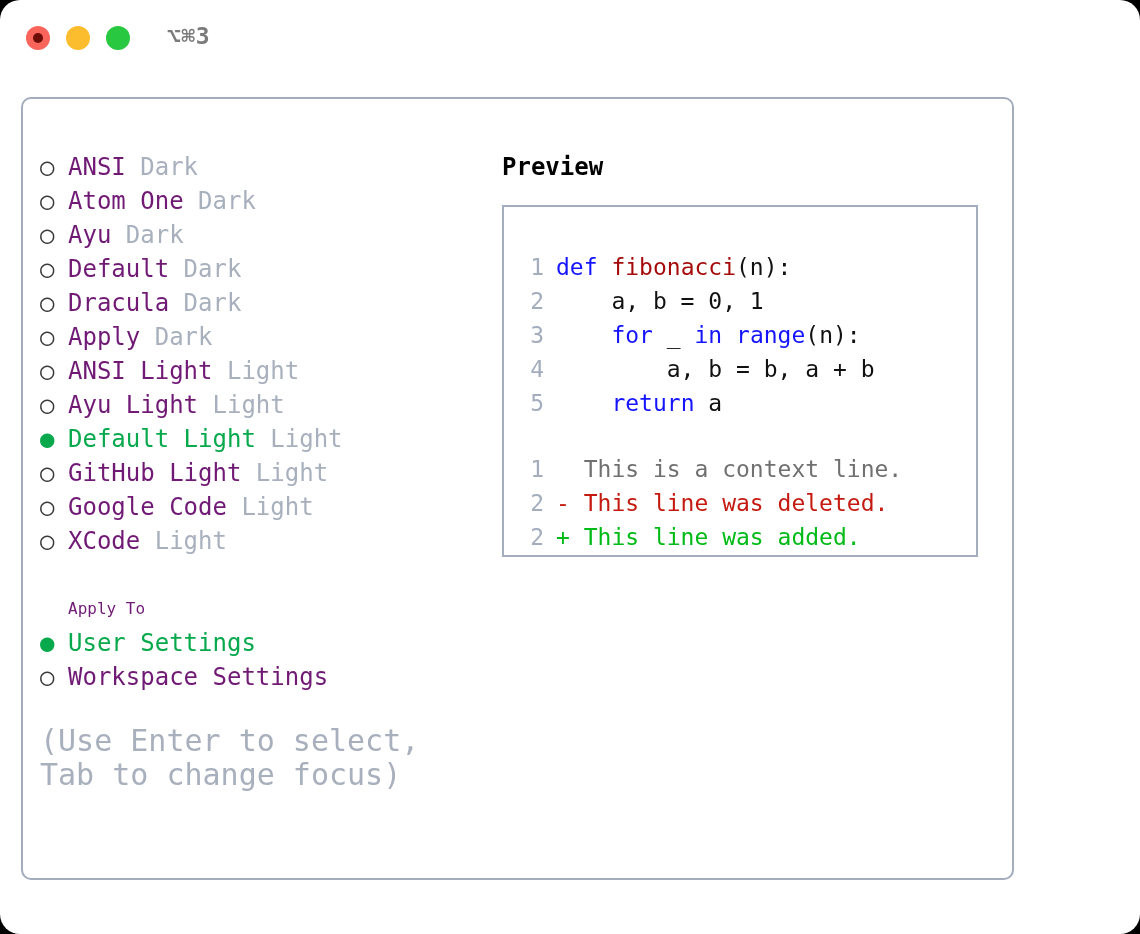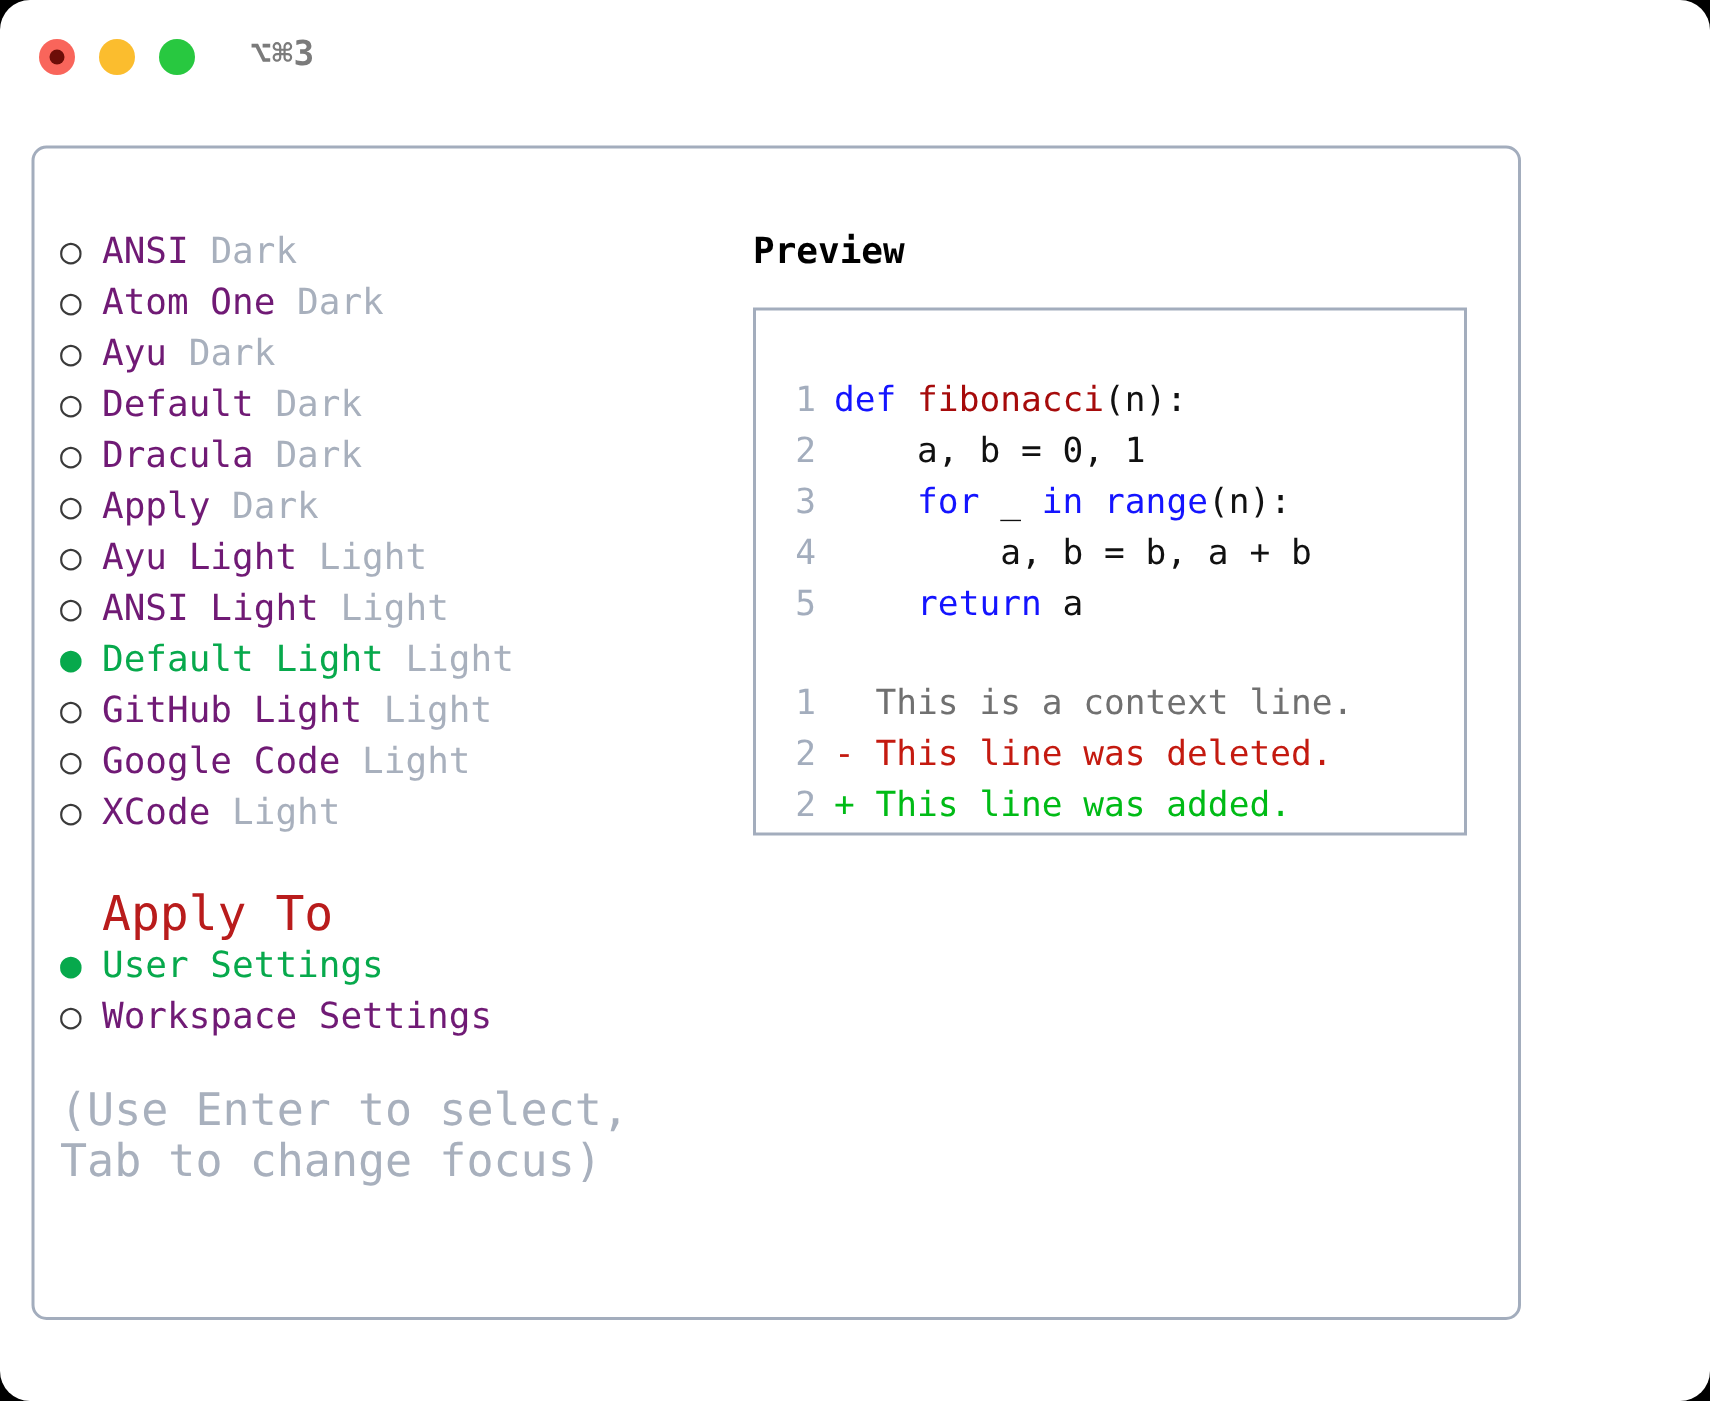--- a/index.html
+++ b/index.html
@@ -103,22 +103,22 @@
   .name { color: #701a75; }
   .row.selected .name { color: #07a94c; }
   .tag {
     color: #a8b0bd;
   }
   .spacer { height: 34px; }
 
   .subheading {
     height: 34px;
     line-height: 34px;
-    font-size: 32px;
-    color: #b91c1c;
+    font-size: 16px;
+    color: #701a75;
     white-space: pre;
     padding-left: 28px;
   }
 
   #hint {
     margin-top: 30px;
     font-size: 30px;
     line-height: 34px;
     color: #a8b0bd;
     width: 400px;
@@ -193,22 +193,22 @@
     <div id="left-col">
 
 
       <div id="theme-list">
           <div class="row"><span class="marker">○</span><span class="name">ANSI</span><span> </span><span class="tag">Dark</span></div>
           <div class="row"><span class="marker">○</span><span class="name">Atom One</span><span> </span><span class="tag">Dark</span></div>
           <div class="row"><span class="marker">○</span><span class="name">Ayu</span><span> </span><span class="tag">Dark</span></div>
           <div class="row"><span class="marker">○</span><span class="name">Default</span><span> </span><span class="tag">Dark</span></div>
           <div class="row"><span class="marker">○</span><span class="name">Dracula</span><span> </span><span class="tag">Dark</span></div>
           <div class="row"><span class="marker">○</span><span class="name">Apply</span><span> </span><span class="tag">Dark</span></div>
+          <div class="row"><span class="marker">○</span><span class="name">ANSI Light</span><span> </span><span class="tag">Light</span></div>
           <div class="row"><span class="marker">○</span><span class="name">Ayu Light</span><span> </span><span class="tag">Light</span></div>
-          <div class="row"><span class="marker">○</span><span class="name">ANSI Light</span><span> </span><span class="tag">Light</span></div>
           <div class="row selected"><span class="marker sel">●</span><span class="name">Default Light</span><span> </span><span class="tag">Light</span></div>
           <div class="row"><span class="marker">○</span><span class="name">GitHub Light</span><span> </span><span class="tag">Light</span></div>
           <div class="row"><span class="marker">○</span><span class="name">Google Code</span><span> </span><span class="tag">Light</span></div>
           <div class="row"><span class="marker">○</span><span class="name">XCode</span><span> </span><span class="tag">Light</span></div>
         </div>
 
       <div class="spacer"></div>
 
       <div class="subheading">Apply To</div>
 

